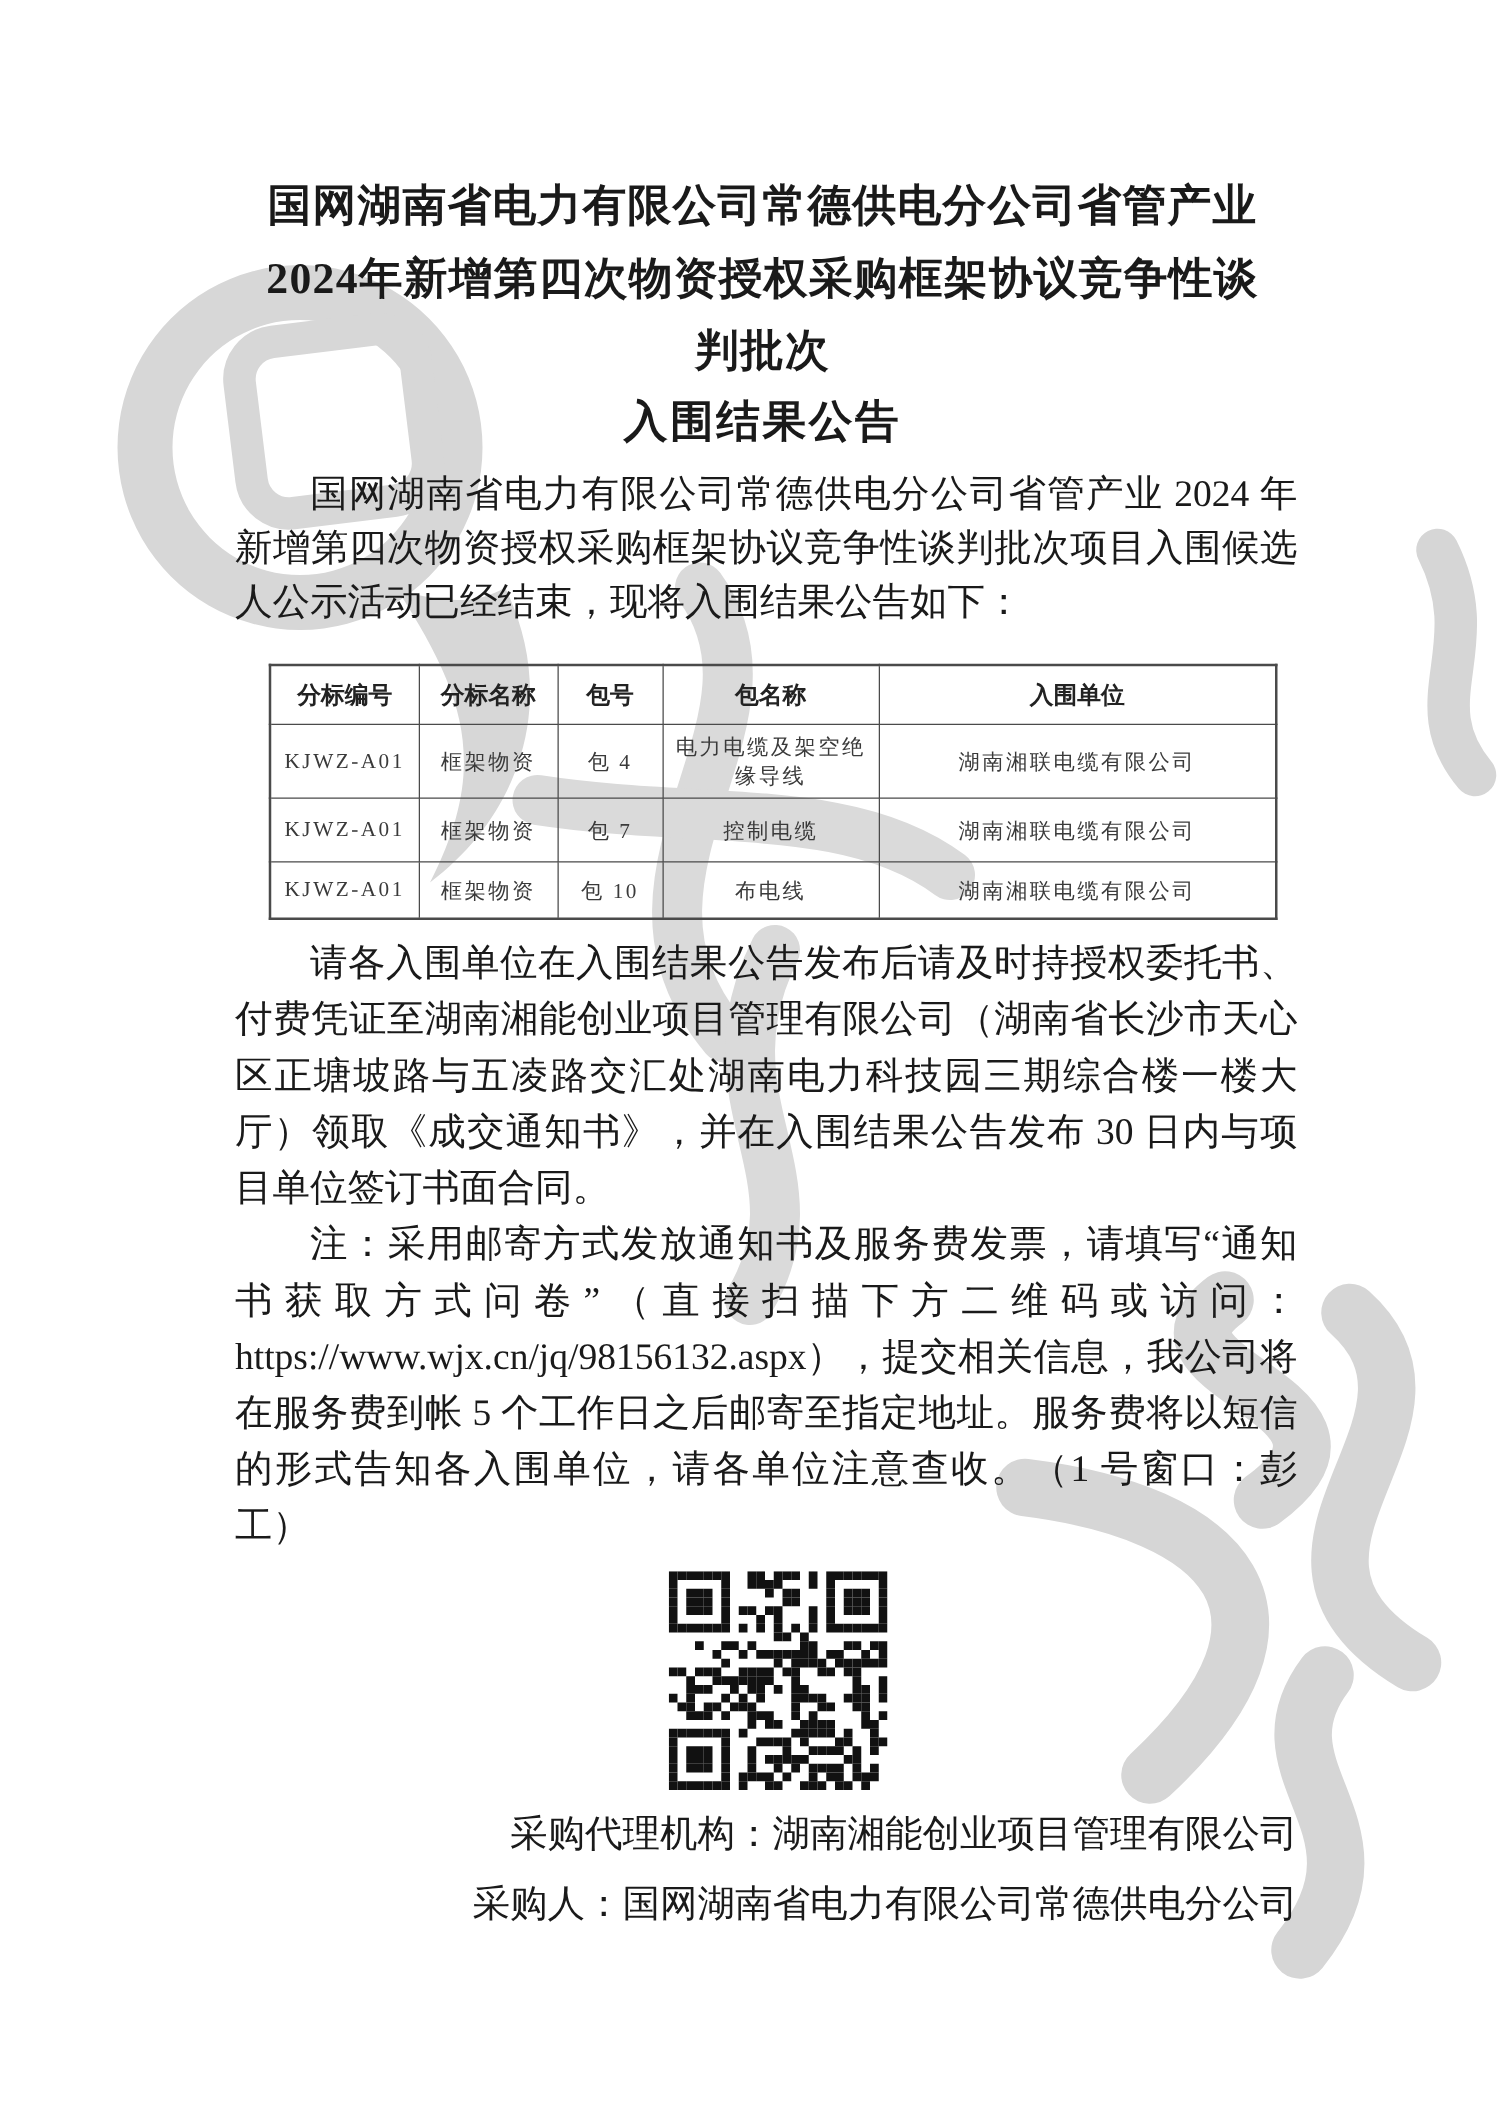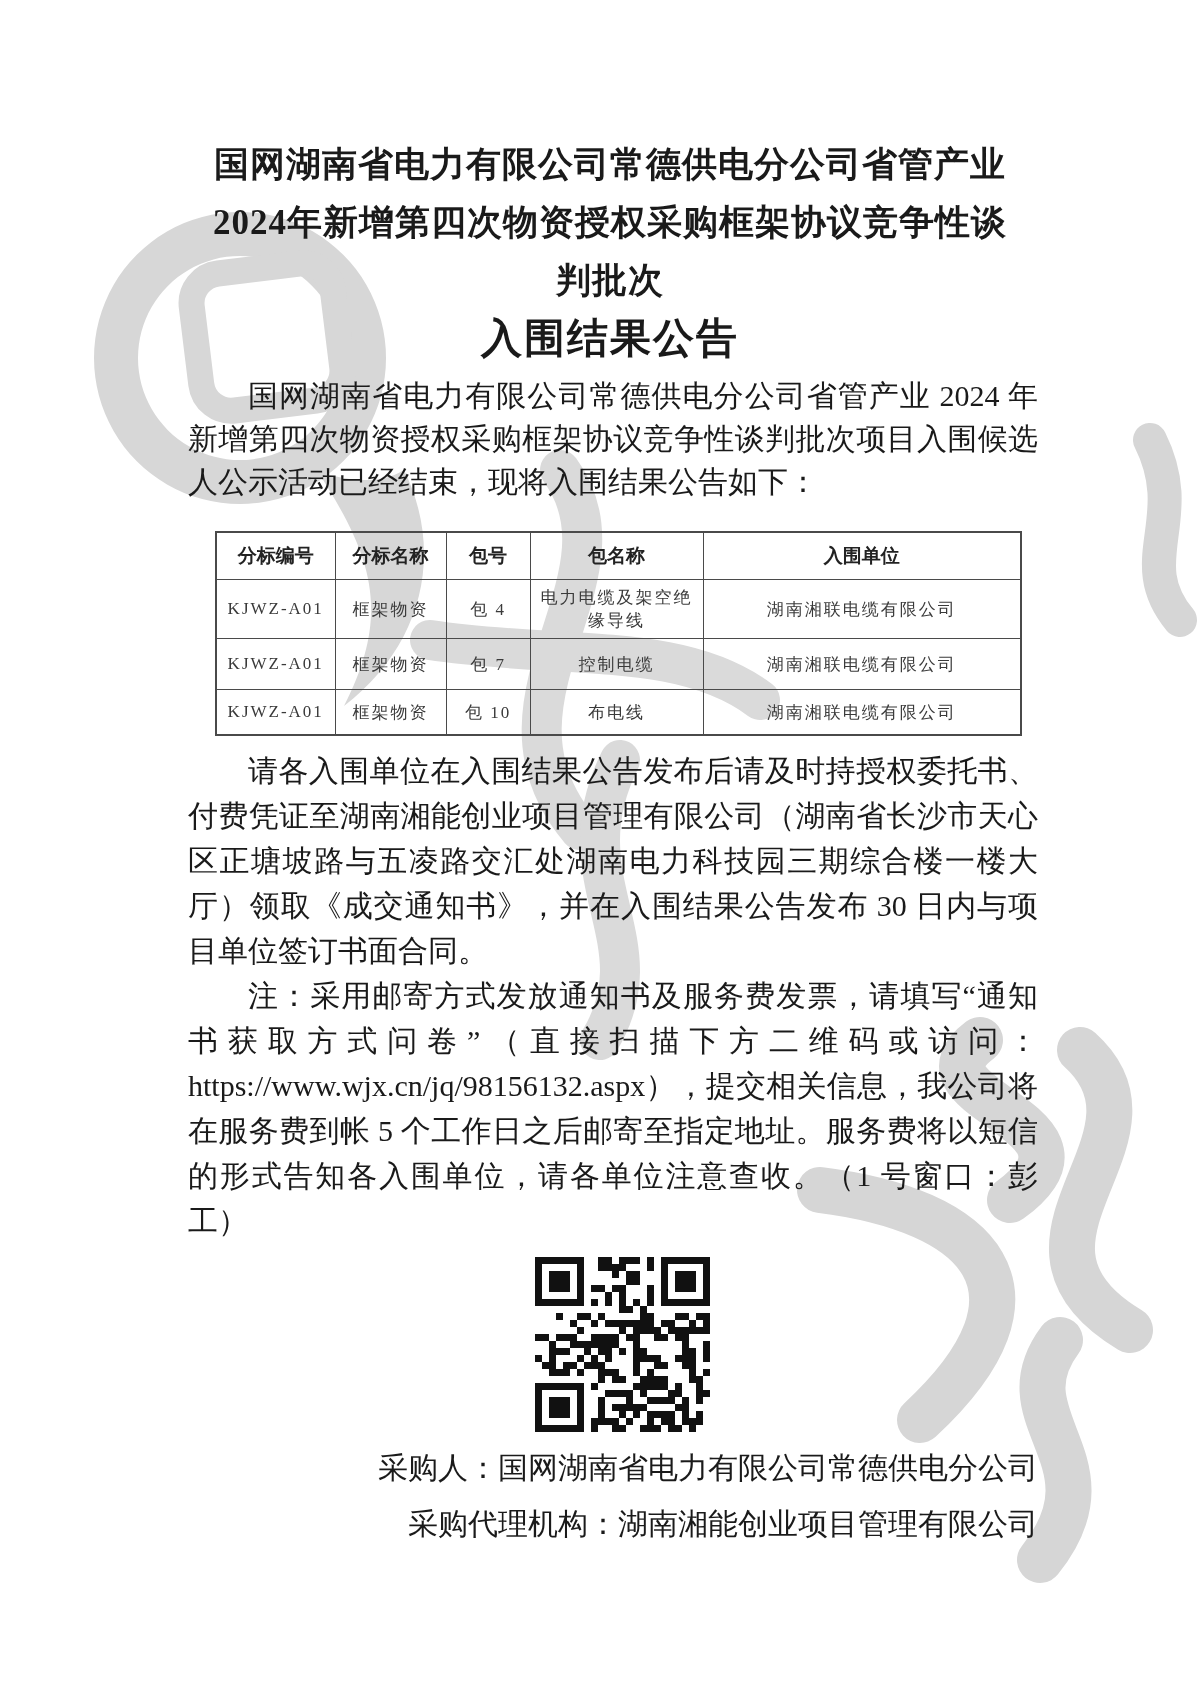--- a/index.html
+++ b/index.html
@@ -19,21 +19,21 @@
     margin:136px 140px 0 140px;
     text-align:center;
     font-weight:bold;
     font-size:35px;
     line-height:58px;
     letter-spacing:1px;
   }
   .subtitle{
     text-align:center;
     font-weight:bold;
-    font-size:41px;
+    font-size:35px;
     line-height:56px;
     letter-spacing:2px;
   }
   .para{
     margin:0 162px 0 168px;
     font-size:30px;
     line-height:45px;
     text-align:justify;
     text-indent:2em;
   }
@@ -476,18 +476,18 @@
           <rect x="84" y="168" width="7" height="7"></rect>
           <rect x="105" y="168" width="7" height="7"></rect>
           <rect x="112" y="168" width="7" height="7"></rect>
           <rect x="119" y="168" width="7" height="7"></rect>
           <rect x="133" y="168" width="7" height="7"></rect>
           <rect x="140" y="168" width="7" height="7"></rect>
           <rect x="154" y="168" width="7" height="7"></rect>
         </svg></div>
 
     <div class="footer-block">
+      <div class="footer-line">采购代理机构：湖南湘能创业项目管理有限公司</div>
       <div class="footer-line">采购人：国网湖南省电力有限公司常德供电分公司</div>
-      <div class="footer-line">采购代理机构：湖南湘能创业项目管理有限公司</div>
     </div>
 
   </div>
 </div>
 
 </body></html>

